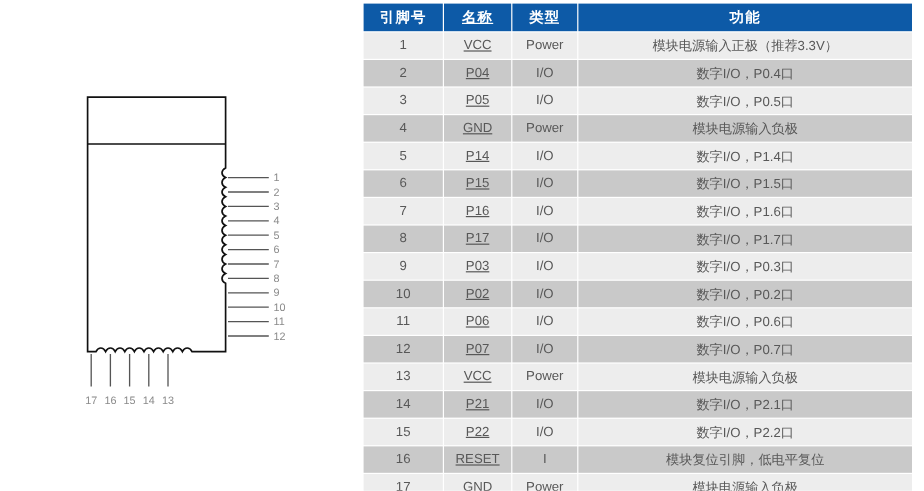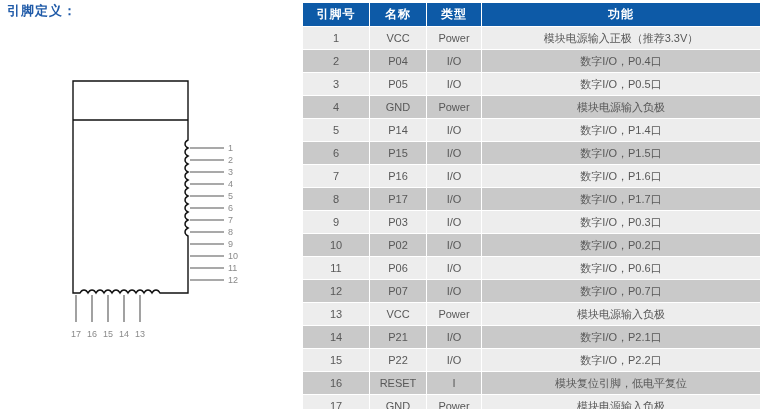--- a/index.html
+++ b/index.html
@@ -48,34 +48,33 @@
     color: #ffffff;
     font-size: 12px;
     font-weight: 700;
     letter-spacing: 1px;
     height: 23px;
   }
   tr.row-light td { background: #ededed; }
   tr.row-dark  td { background: #c9c9c9; }
 
   .col-num  { width: 66px; }
-  .col-name { width: 56px; }
+  .col-name { width: 56px; text-decoration: underline; }
   .col-type { width: 54px; }
   .col-func { width: 278px; margin-top: 28px; }
 
   .pin-label { font-size: 9px; fill: #8a8a8a; font-family: "Liberation Sans", sans-serif; }
 </style>
 </head>
 <body>
 
 <div id="root">
 
   <div id="left-panel">
 
-    <div id="section-title">引脚定义：</div>
 
     <svg id="module-diagram" viewBox="0 0 300 409">
 
       <g stroke="#111111" stroke-width="1.4" fill="#ffffff">
 
         <path d="
           M 73 81
           L 188 81
           L 188 140
           C 184 142 184 146 188 148

